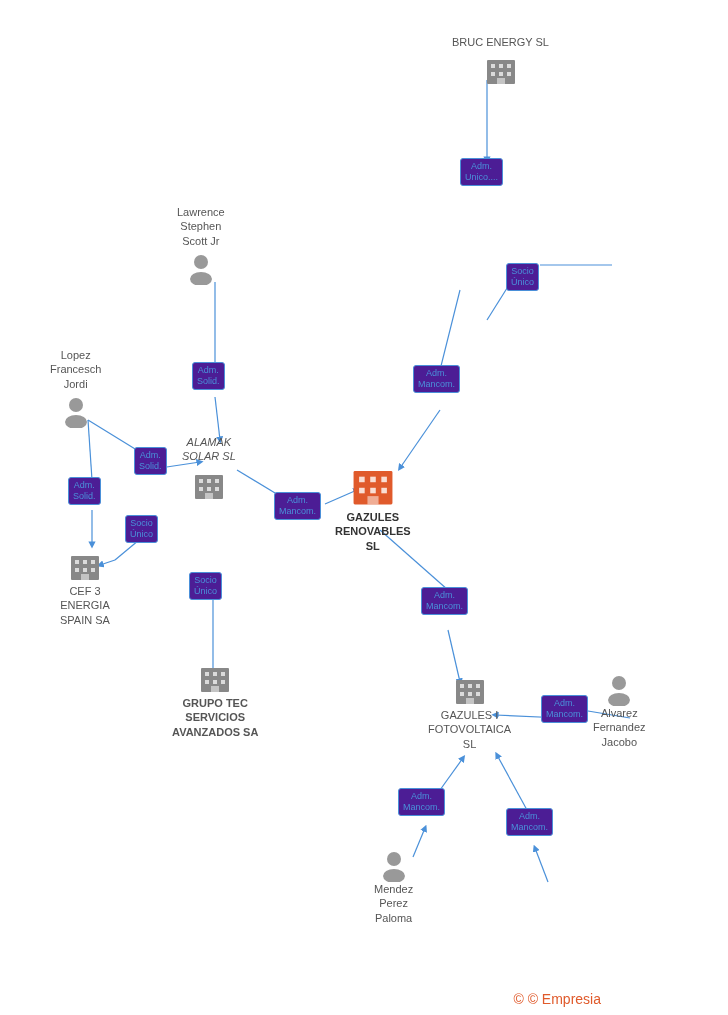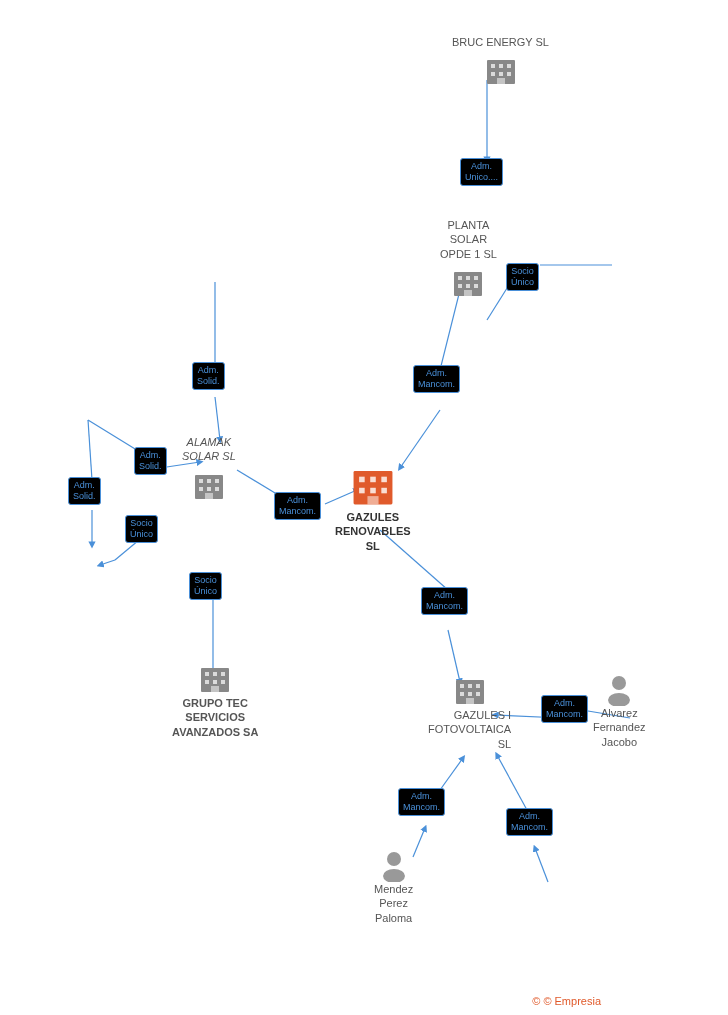--- a/index.html
+++ b/index.html
@@ -34,42 +34,42 @@
       height: 36px;
     }
     .person-icon {
       width: 34px;
       height: 34px;
     }
     .building-gray .building-rect { fill: #888; }
 
     .badge {
       position: absolute;
-      background: #000000;
+      background: #4c1d95;
       border: 1.5px solid #4a90d9;
       color: #4a90d9;
       font-size: 9px;
       padding: 2px 4px;
       border-radius: 3px;
       text-align: center;
       line-height: 1.2;
       white-space: nowrap;
     }
     svg.arrows {
       position: absolute;
       top: 0; left: 0;
       width: 728px;
       height: 1015px;
       pointer-events: none;
     }
     .watermark {
       position: absolute;
       bottom: 8px;
       right: 12px;
-      font-size: 11px;
+      font-size: 14px;
       color: #888;
     }
     .watermark span { color: #e05a2b; }
   </style>
 </head>
 <body>
 
 <div id="diagram">
   <svg class="arrows">
 
@@ -127,35 +127,36 @@
       <rect x="16" y="12" width="4" height="4" fill="#fff" opacity="0.7"></rect>
       <rect x="24" y="12" width="4" height="4" fill="#fff" opacity="0.7"></rect>
       <rect x="8" y="20" width="4" height="4" fill="#fff" opacity="0.7"></rect>
       <rect x="16" y="20" width="4" height="4" fill="#fff" opacity="0.7"></rect>
       <rect x="24" y="20" width="4" height="4" fill="#fff" opacity="0.7"></rect>
       <rect x="14" y="26" width="8" height="6" fill="#fff" opacity="0.5"></rect>
     </svg>
   </div>
 
 
-  <div class="node" style="left:440px;top:218px;">
-    <div class="node-label">PLANTA<br>SOLAR<br>OPDE 1  SL</div>
-    <svg class="building-icon building-gray" viewBox="0 0 36 36">
-      <rect x="4" y="8" width="28" height="24" rx="1" fill="#888"></rect>
-      <rect x="8" y="12" width="4" height="4" fill="#fff" opacity="0.7"></rect>
-      <rect x="16" y="12" width="4" height="4" fill="#fff" opacity="0.7"></rect>
-      <rect x="24" y="12" width="4" height="4" fill="#fff" opacity="0.7"></rect>
-      <rect x="8" y="20" width="4" height="4" fill="#fff" opacity="0.7"></rect>
-      <rect x="16" y="20" width="4" height="4" fill="#fff" opacity="0.7"></rect>
-      <rect x="24" y="20" width="4" height="4" fill="#fff" opacity="0.7"></rect>
-      <rect x="14" y="26" width="8" height="6" fill="#fff" opacity="0.5"></rect>
-    </svg>
-  </div>
-
-
+
+  <div class="node" style="left:177px;top:205px;">
+    <div class="node-label">Lawrence<br>Stephen<br>Scott Jr</div>
+    <svg class="person-icon" viewBox="0 0 34 34">
+      <circle cx="17" cy="11" r="7" fill="#999"></circle>
+      <ellipse cx="17" cy="28" rx="11" ry="7" fill="#999"></ellipse>
+    </svg>
+  </div>
+
+  <div class="node" style="left:50px;top:348px;">
+    <div class="node-label">Lopez<br>Francesch<br>Jordi</div>
+    <svg class="person-icon" viewBox="0 0 34 34">
+      <circle cx="17" cy="11" r="7" fill="#999"></circle>
+      <ellipse cx="17" cy="28" rx="11" ry="7" fill="#999"></ellipse>
+    </svg>
+  </div>
 
   <div class="node" style="left:182px;top:435px;font-style:italic;">
     <div class="node-label">ALAMAK<br>SOLAR  SL</div>
     <svg class="building-icon building-gray" viewBox="0 0 36 36">
       <rect x="4" y="8" width="28" height="24" rx="1" fill="#888"></rect>
       <rect x="8" y="12" width="4" height="4" fill="#fff" opacity="0.7"></rect>
       <rect x="16" y="12" width="4" height="4" fill="#fff" opacity="0.7"></rect>
       <rect x="24" y="12" width="4" height="4" fill="#fff" opacity="0.7"></rect>
       <rect x="8" y="20" width="4" height="4" fill="#fff" opacity="0.7"></rect>
       <rect x="16" y="20" width="4" height="4" fill="#fff" opacity="0.7"></rect>
@@ -171,36 +172,49 @@
       <rect x="16" y="12" width="4" height="4" fill="#fff" opacity="0.8"></rect>
       <rect x="24" y="12" width="4" height="4" fill="#fff" opacity="0.8"></rect>
       <rect x="8" y="20" width="4" height="4" fill="#fff" opacity="0.8"></rect>
       <rect x="16" y="20" width="4" height="4" fill="#fff" opacity="0.8"></rect>
       <rect x="24" y="20" width="4" height="4" fill="#fff" opacity="0.8"></rect>
       <rect x="14" y="26" width="8" height="6" fill="#fff" opacity="0.5"></rect>
     </svg>
     <div class="node-label" style="font-weight:bold;color:#333;">GAZULES<br>RENOVABLES<br>SL</div>
   </div>
 
+  <div class="node" style="left:60px;top:548px;">
+    <svg class="building-icon building-gray" viewBox="0 0 36 36">
+      <rect x="4" y="8" width="28" height="24" rx="1" fill="#888"></rect>
+      <rect x="8" y="12" width="4" height="4" fill="#fff" opacity="0.7"></rect>
+      <rect x="16" y="12" width="4" height="4" fill="#fff" opacity="0.7"></rect>
+      <rect x="24" y="12" width="4" height="4" fill="#fff" opacity="0.7"></rect>
+      <rect x="8" y="20" width="4" height="4" fill="#fff" opacity="0.7"></rect>
+      <rect x="16" y="20" width="4" height="4" fill="#fff" opacity="0.7"></rect>
+      <rect x="24" y="20" width="4" height="4" fill="#fff" opacity="0.7"></rect>
+      <rect x="14" y="26" width="8" height="6" fill="#fff" opacity="0.5"></rect>
+    </svg>
+    <div class="node-label">CEF 3<br>ENERGIA<br>SPAIN SA</div>
+  </div>
 
   <div class="node" style="left:172px;top:660px;font-weight:bold;">
     <svg class="building-icon building-gray" viewBox="0 0 36 36">
       <rect x="4" y="8" width="28" height="24" rx="1" fill="#888"></rect>
       <rect x="8" y="12" width="4" height="4" fill="#fff" opacity="0.7"></rect>
       <rect x="16" y="12" width="4" height="4" fill="#fff" opacity="0.7"></rect>
       <rect x="24" y="12" width="4" height="4" fill="#fff" opacity="0.7"></rect>
       <rect x="8" y="20" width="4" height="4" fill="#fff" opacity="0.7"></rect>
       <rect x="16" y="20" width="4" height="4" fill="#fff" opacity="0.7"></rect>
       <rect x="24" y="20" width="4" height="4" fill="#fff" opacity="0.7"></rect>
       <rect x="14" y="26" width="8" height="6" fill="#fff" opacity="0.5"></rect>
     </svg>
     <div class="node-label">GRUPO TEC<br>SERVICIOS<br>AVANZADOS SA</div>
   </div>
 
-  <div class="node" style="left:428px;top:672px;text-align:right;">
+  <div class="node" style="left:428px;top:672px;">
     <svg class="building-icon building-gray" viewBox="0 0 36 36">
       <rect x="4" y="8" width="28" height="24" rx="1" fill="#888"></rect>
       <rect x="8" y="12" width="4" height="4" fill="#fff" opacity="0.7"></rect>
       <rect x="16" y="12" width="4" height="4" fill="#fff" opacity="0.7"></rect>
       <rect x="24" y="12" width="4" height="4" fill="#fff" opacity="0.7"></rect>
       <rect x="8" y="20" width="4" height="4" fill="#fff" opacity="0.7"></rect>
       <rect x="16" y="20" width="4" height="4" fill="#fff" opacity="0.7"></rect>
       <rect x="24" y="20" width="4" height="4" fill="#fff" opacity="0.7"></rect>
       <rect x="14" y="26" width="8" height="6" fill="#fff" opacity="0.5"></rect>
     </svg>

